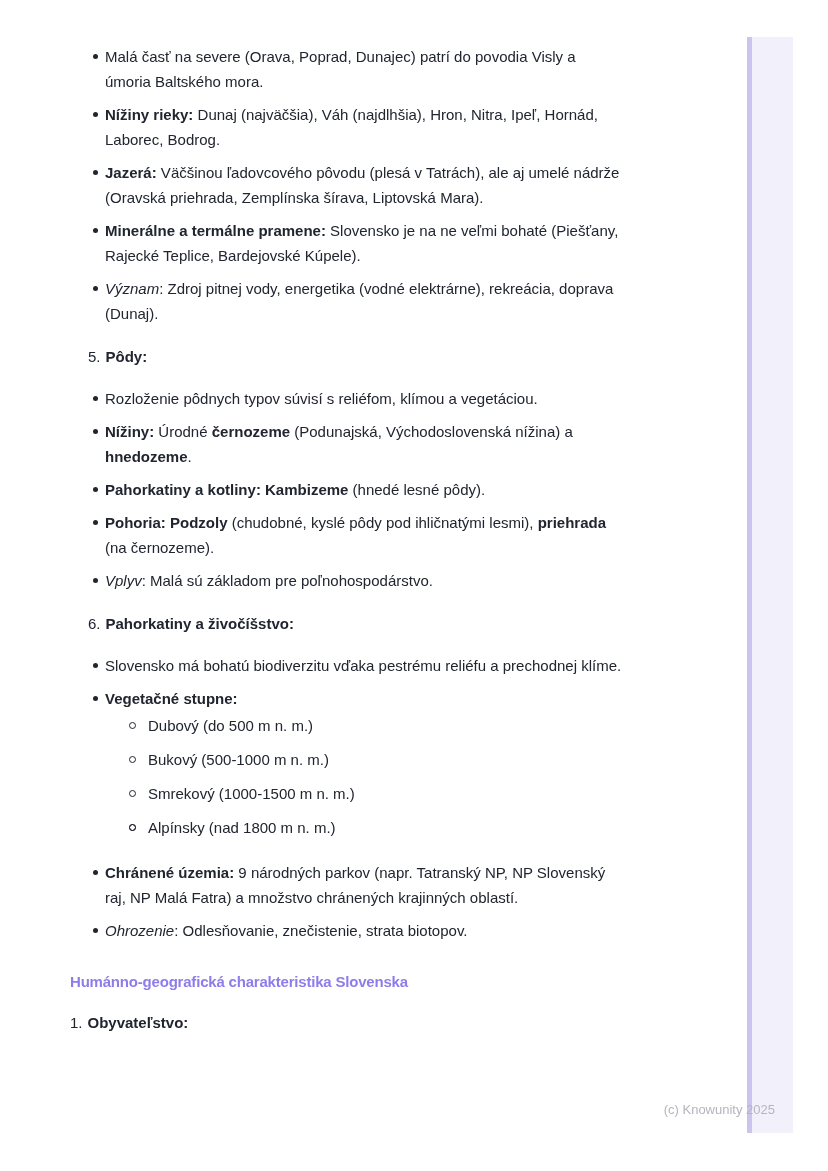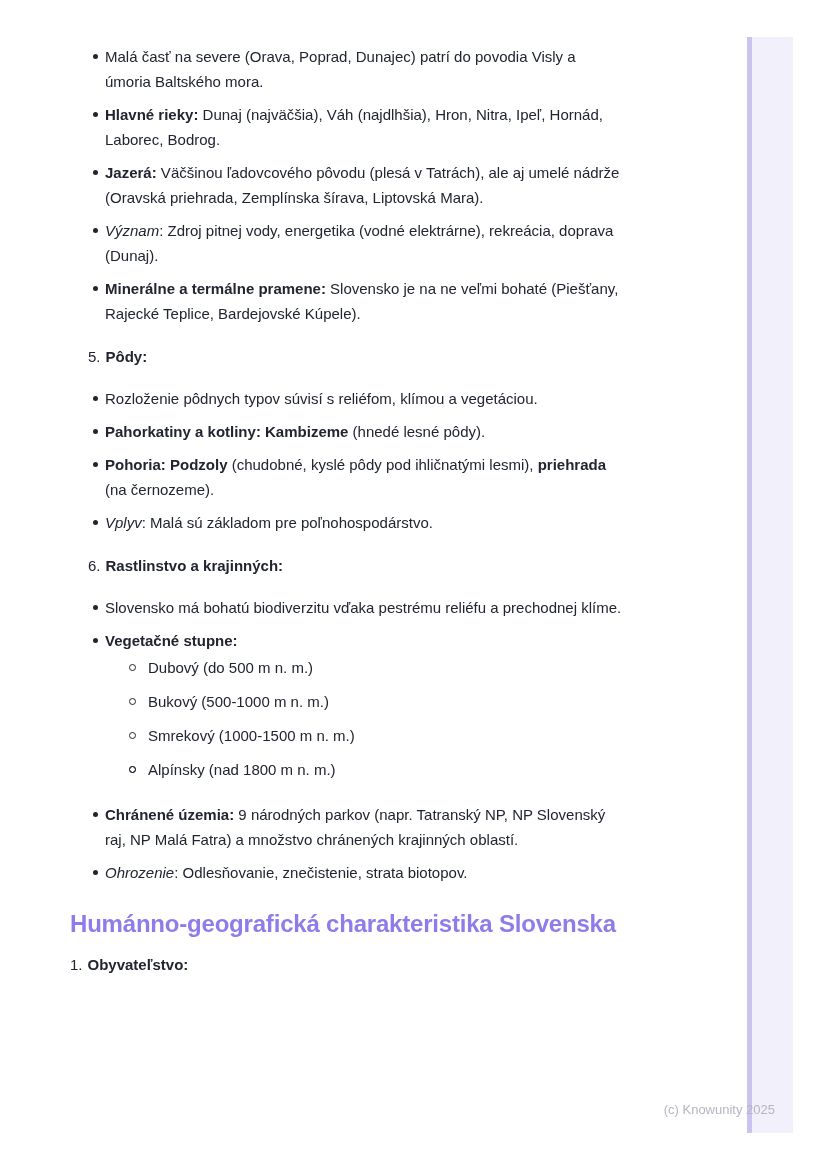--- a/index.html
+++ b/index.html
@@ -65,21 +65,21 @@
   .olrow { margin: 18px 18px 17px; padding-left: 70px; }
   .olrow.final { margin: 13px 0 0; }
   .ol-label { font-weight: bold; margin-left: 5px; }
 
   .bold { font-weight: bold; }
   .italic { font-style: italic; }
 
   h2.main-heading {
     margin: 24px 0 0;
     padding-left: 70px;
-    font-size: 24px;
+    font-size: 15px;
     line-height: 30px;
     font-weight: bold;
     color: #8f7cea;
     letter-spacing: -0.2px;
   }
 
   .watermark {
     position: absolute;
     top: 1103px; right: 53px;
     font-size: 13px;
@@ -97,60 +97,64 @@
 
   <main class="content">
 
     <ul>
       <li class="li1">
         <span class="dot"></span>
         <span>Malá časť na severe (Orava, Poprad, Dunajec) patrí do povodia Visly a úmoria Baltského mora.</span>
       </li>
       <li class="li1">
         <span class="dot"></span>
-        <span class="bold">Hlavné rieky:</span><span> Dunaj (najväčšia), Váh (najdlhšia), Hron, Nitra, Ipeľ, Hornád, Laborec, Bodrog.</span>
+        <span class="bold">Nížiny rieky:</span><span> Dunaj (najväčšia), Váh (najdlhšia), Hron, Nitra, Ipeľ, Hornád, Laborec, Bodrog.</span>
       </li>
       <li class="li1">
         <span class="dot"></span>
         <span class="bold">Jazerá:</span><span> Väčšinou ľadovcového pôvodu (plesá v Tatrách), ale aj umelé nádrže (Oravská priehrada, Zemplínska šírava, Liptovská Mara).</span>
       </li>
       <li class="li1">
         <span class="dot"></span>
+        <span class="bold">Minerálne a termálne pramene:</span><span> Slovensko je na ne veľmi bohaté (Piešťany, Rajecké Teplice, Bardejovské Kúpele).</span>
+      </li>
+      <li class="li1">
+        <span class="dot"></span>
         <span class="italic">Význam</span><span>: Zdroj pitnej vody, energetika (vodné elektrárne), rekreácia, doprava (Dunaj).</span>
-      </li>
-      <li class="li1">
-        <span class="dot"></span>
-        <span class="bold">Minerálne a termálne pramene:</span><span> Slovensko je na ne veľmi bohaté (Piešťany, Rajecké Teplice, Bardejovské Kúpele).</span>
       </li>
     </ul>
 
     <div class="olrow">
       <span>5.</span><span class="ol-label">Pôdy:</span>
     </div>
     <ul>
       <li class="li1">
         <span class="dot"></span>
         <span>Rozloženie pôdnych typov súvisí s reliéfom, klímou a vegetáciou.</span>
       </li>
       <li class="li1">
         <span class="dot"></span>
+        <span class="bold">Nížiny:</span><span> Úrodné </span><span class="bold">černozeme</span><span> (Podunajská, Východoslovenská nížina) a </span><span class="bold">hnedozeme</span><span>.</span>
+      </li>
+      <li class="li1">
+        <span class="dot"></span>
         <span class="bold">Pahorkatiny a kotliny: Kambizeme</span><span> (hnedé lesné pôdy).</span>
       </li>
       <li class="li1">
         <span class="dot"></span>
         <span class="bold">Pohoria: Podzoly</span><span> (chudobné, kyslé pôdy pod ihličnatými lesmi), </span><span class="bold">priehrada</span><span> (na černozeme).</span>
       </li>
       <li class="li1">
         <span class="dot"></span>
         <span class="italic">Vplyv</span><span>: Malá sú základom pre poľnohospodárstvo.</span>
       </li>
     </ul>
 
     <div class="olrow">
-      <span>6.</span><span class="ol-label">Rastlinstvo a krajinných:</span>
+      <span>6.</span><span class="ol-label">Pahorkatiny a živočíšstvo:</span>
     </div>
     <ul>
       <li class="li1">
         <span class="dot"></span>
         <span>Slovensko má bohatú biodiverzitu vďaka pestrému reliéfu a prechodnej klíme.</span>
       </li>
       <li class="li1">
         <span class="dot"></span>
         <span class="bold">Vegetačné stupne:</span>
         <ul class="sub">

